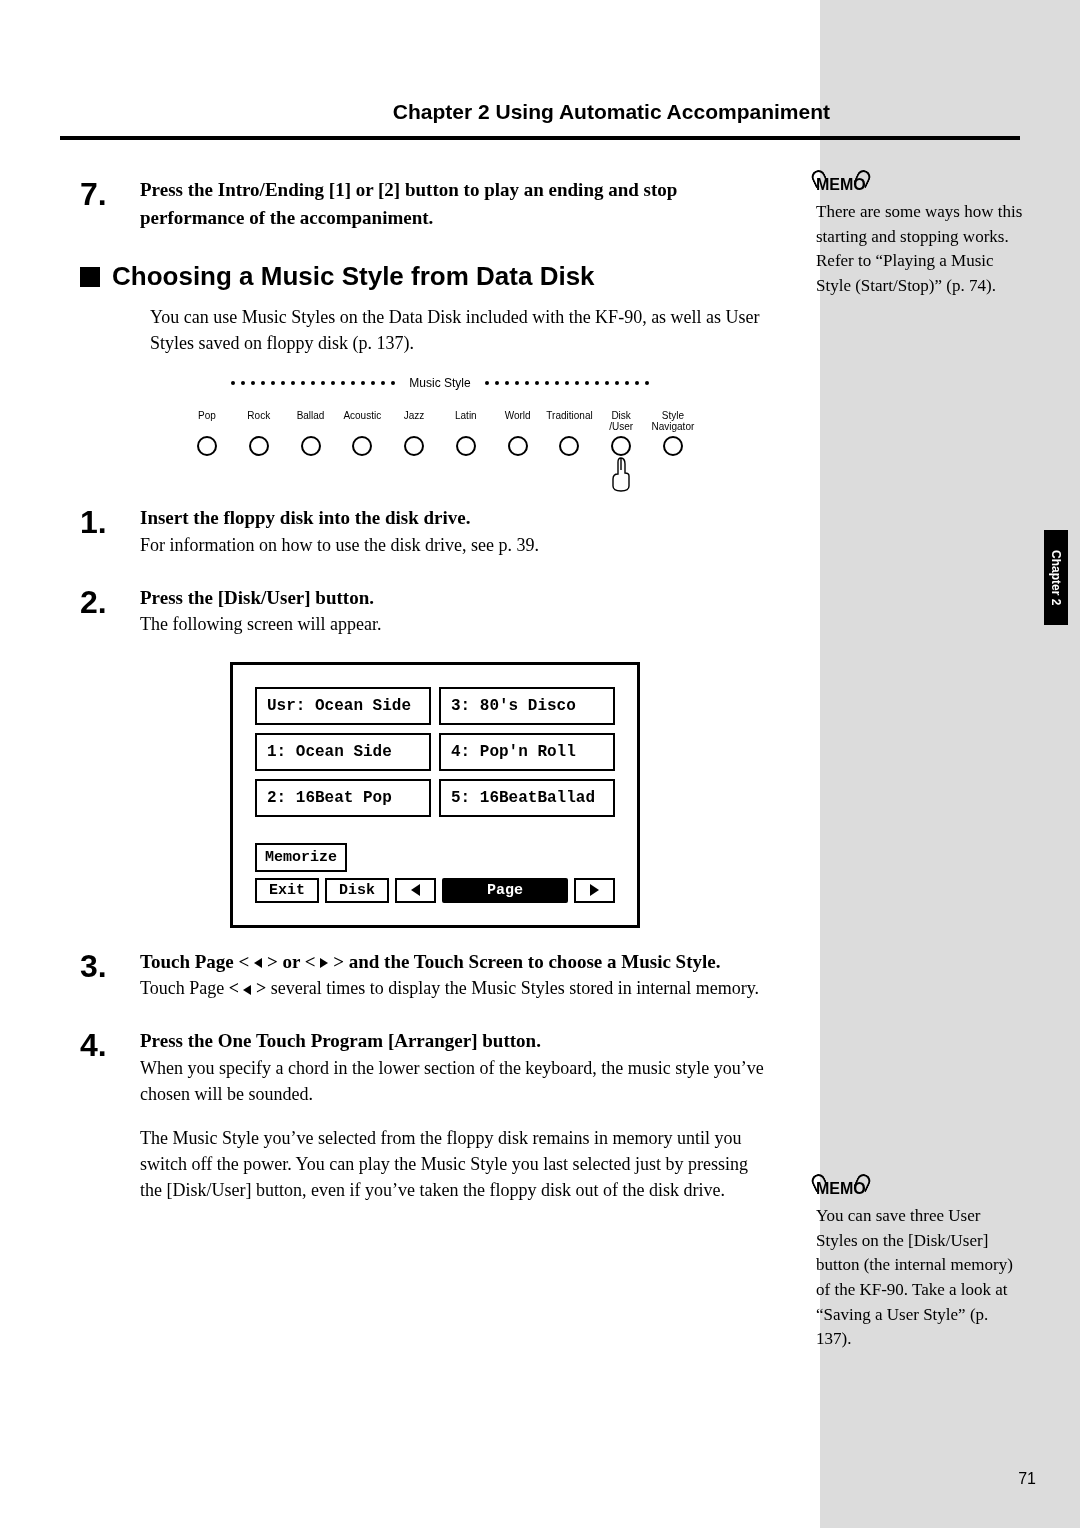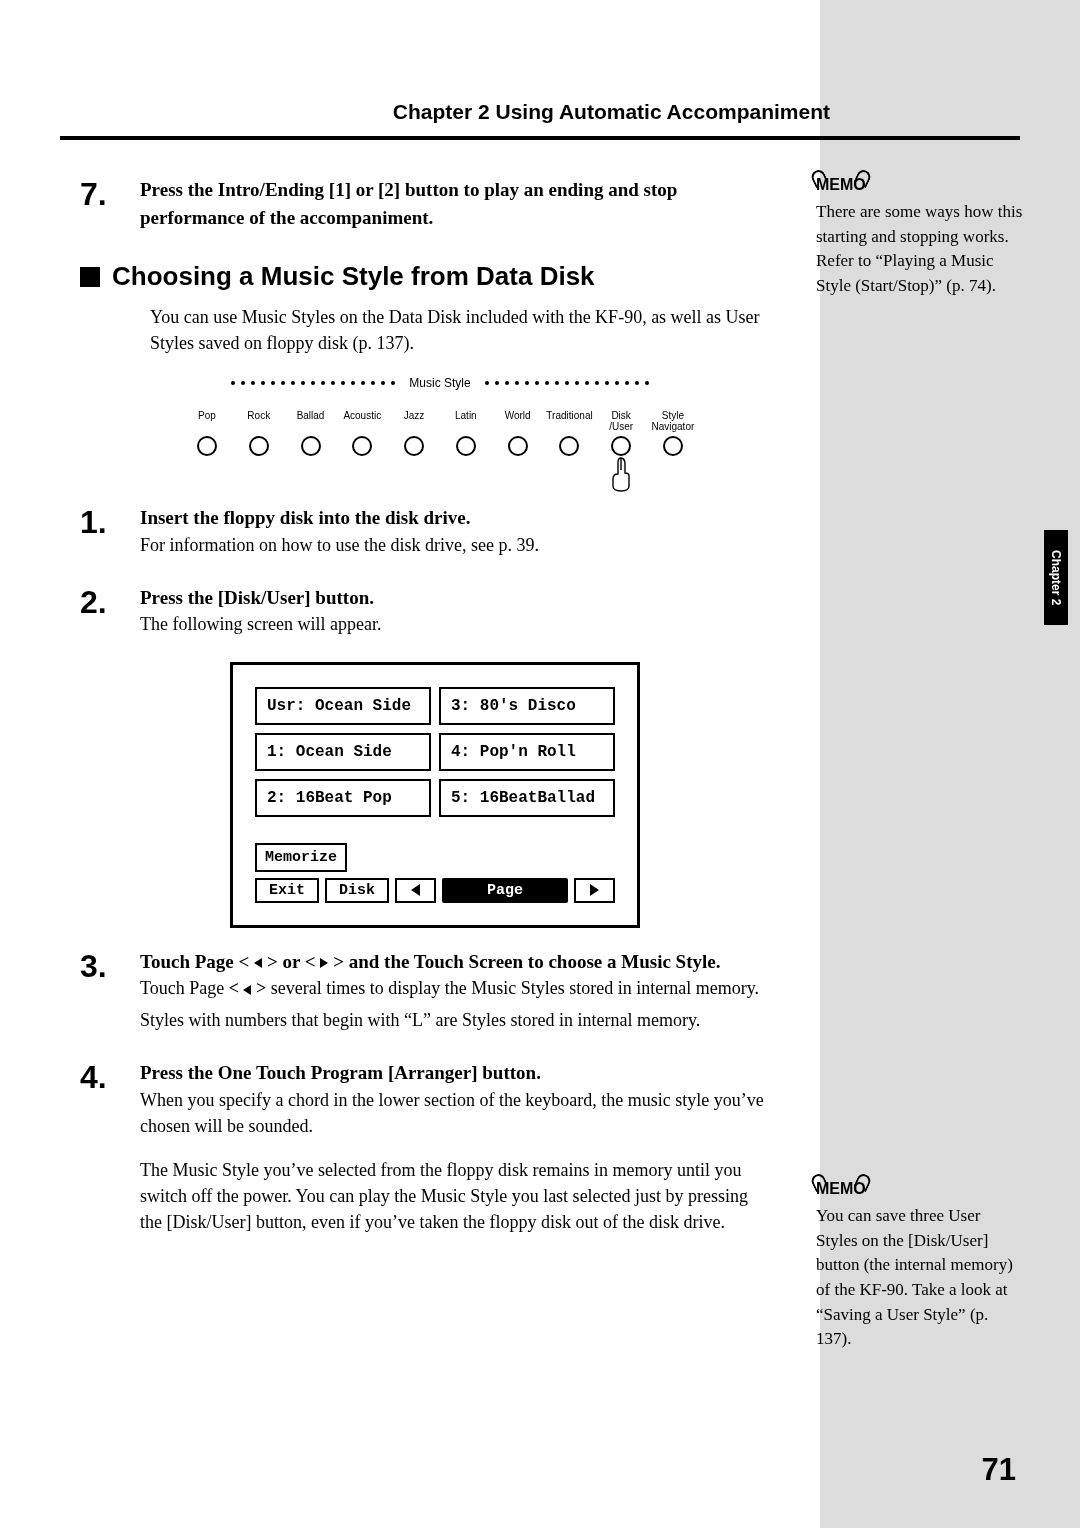--- a/index.html
+++ b/index.html
@@ -41,21 +41,21 @@
   .arrow-btn { border: 2px solid #000; padding: 2px 14px; font-size: 15px; display: flex; align-items: center; justify-content: center; }
   .memo-block { position: absolute; left: 816px; width: 210px; }
   .memo1 { top: 176px; }
   .memo2 { top: 1180px; }
   .memo-icon { font-family: Arial, sans-serif; font-weight: bold; font-size: 16px; display: inline-block; margin-bottom: 6px; position: relative; }
   .memo-icon::before, .memo-icon::after { content: ''; position: absolute; width: 10px; height: 14px; border: 2px solid #000; border-bottom: none; border-radius: 10px 10px 0 0; top: -6px; }
   .memo-icon::before { left: -4px; transform: rotate(-25deg); }
   .memo-icon::after { right: -4px; transform: rotate(25deg); }
   .memo-text { font-family: 'Palatino Linotype', Palatino, Georgia, serif; font-size: 17px; line-height: 1.45; }
   .side-tab { position: absolute; right: 12px; top: 530px; width: 24px; height: 95px; background: #000; color: #fff; font-family: Arial, sans-serif; font-size: 12px; font-weight: bold; writing-mode: vertical-rl; text-align: center; display: flex; align-items: center; justify-content: center; }
-  .page-num { position: absolute; bottom: 40px; right: 64px; font-family: Arial, sans-serif; font-weight: bold; font-size: 31px; }
+  .page-num { position: absolute; bottom: 40px; right: 44px; font-family: Arial, sans-serif; font-weight: normal; font-size: 16px; }
   .tri-l { display: inline-block; width: 0; height: 0; border-top: 6px solid transparent; border-bottom: 6px solid transparent; border-right: 9px solid #000; }
   .tri-r { display: inline-block; width: 0; height: 0; border-top: 6px solid transparent; border-bottom: 6px solid transparent; border-left: 9px solid #000; }
   .inline-tri-l { display: inline-block; width: 0; height: 0; border-top: 5px solid transparent; border-bottom: 5px solid transparent; border-right: 8px solid #000; vertical-align: middle; }
   .inline-tri-r { display: inline-block; width: 0; height: 0; border-top: 5px solid transparent; border-bottom: 5px solid transparent; border-left: 8px solid #000; vertical-align: middle; }
 </style>
 </head>
 <body>
 
 <div class="page">
   <div class="right-gray"></div>
@@ -212,21 +212,20 @@
 
     <div class="step">
       <div class="step-num">3.</div>
       <div class="step-body">
         <div class="bold-text">
           <span>Touch Page &lt; </span><span class="inline-tri-l"></span><span> &gt; or &lt; </span><span class="inline-tri-r"></span><span> &gt; and the Touch Screen to choose a Music Style.</span>
         </div>
         <div class="body-text">
           <span>Touch Page </span><b><span>&lt; </span><span class="inline-tri-l"></span><span> &gt;</span></b><span> several times to display the Music Styles stored in internal memory.</span>
         </div>
-        <div class="body-text">Styles with numbers that begin with “L” are Styles stored in internal memory.</div>
       </div>
     </div>
 
     <div class="step">
       <div class="step-num">4.</div>
       <div class="step-body">
         <div class="bold-text">Press the One Touch Program [Arranger] button.</div>
         <div class="body-text">When you specify a chord in the lower section of the keyboard, the music style you’ve chosen will be sounded.</div>
         <div class="body-text" style="margin-top:18px">The Music Style you’ve selected from the floppy disk remains in memory until you switch off the power. You can play the Music Style you last selected just by pressing the [Disk/User] button, even if you’ve taken the floppy disk out of the disk drive.</div>
       </div>

